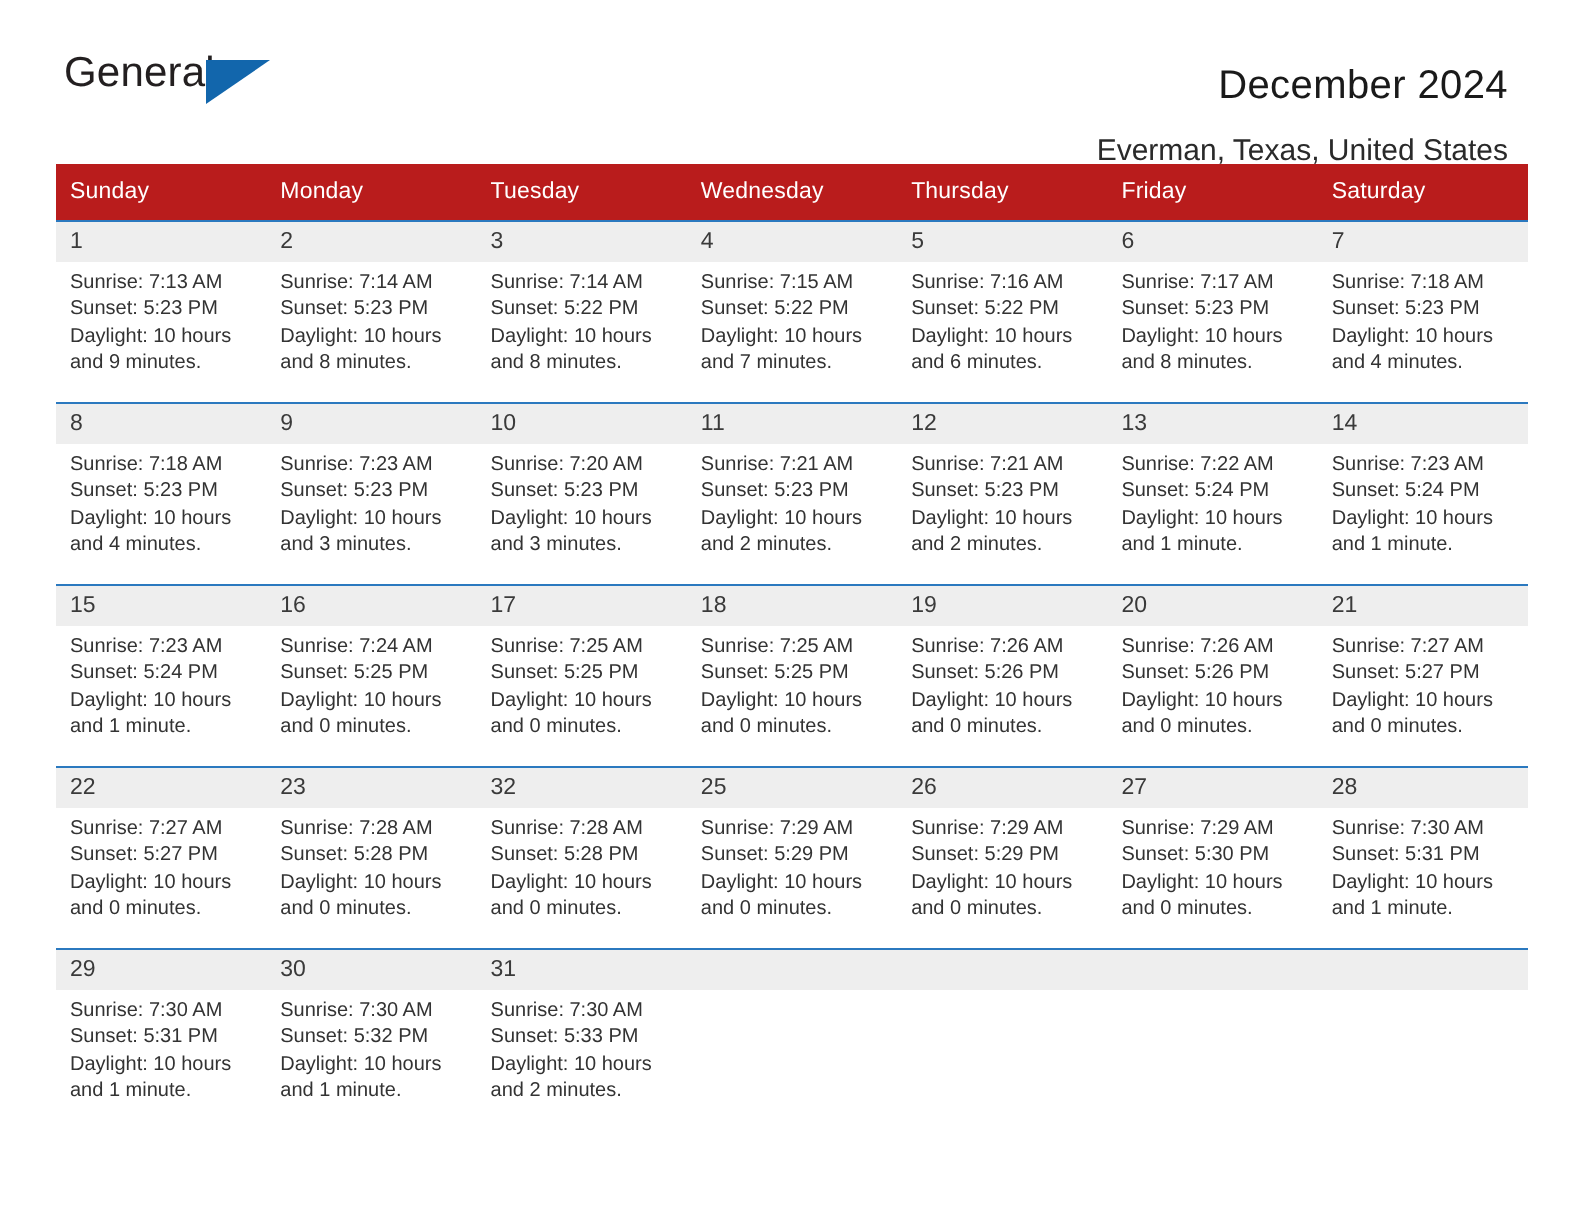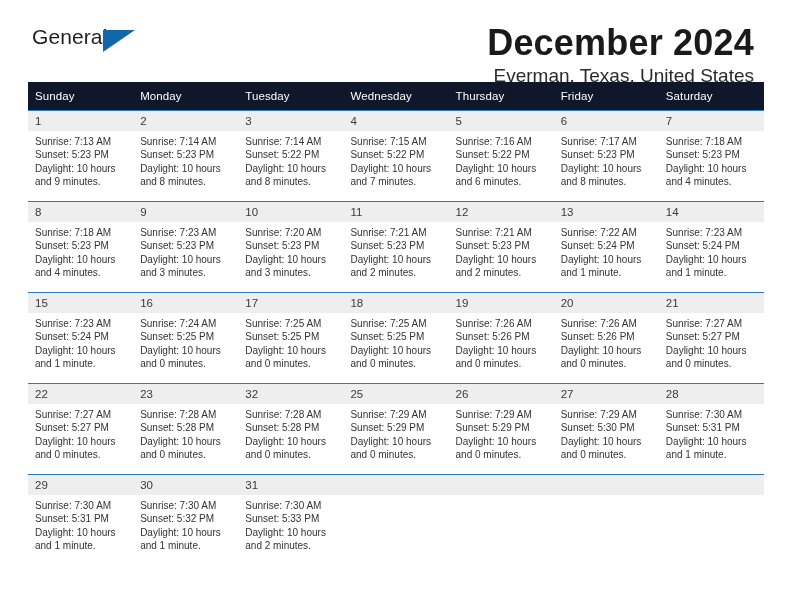--- a/index.html
+++ b/index.html
@@ -58,41 +58,41 @@
     width: 0;
     height: 0;
     border-left: 32px solid #1266ac;
     border-bottom: 22px solid transparent;
   }
   .title-block {
     text-align: right;
     padding-right: 2px;
   }
   .cal-title {
-    font-size: 36px;
-    font-weight: bold;
+    font-size: 20px;
+    font-weight: normal;
     color: #1a1a1a;
     line-height: 34px;
     letter-spacing: 0.2px;
   }
   .cal-subtitle {
-    font-size: 19px;
+    font-size: 15px;
     color: #2a2a2a;
     line-height: 22px;
     margin-top: 5px;
   }
   
   .calendar {
     width: 736px;
     border-collapse: collapse;
     table-layout: fixed;
     margin-top: 10px;
   }
   .calendar th {
-    background: #0f172a;
+    background: #b91c1c;
     color: #ffffff;
     font-size: 11.5px;
     font-weight: normal;
     text-align: left;
     padding: 5px 0 5px 7px;
     height: 18px;
     letter-spacing: 0.1px;
   }
   .week-row > td {
     vertical-align: top;

